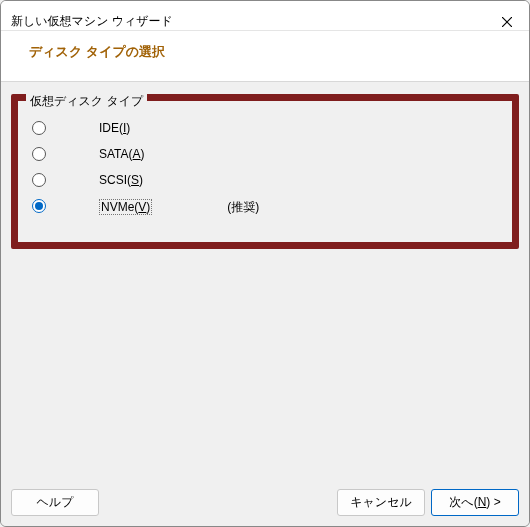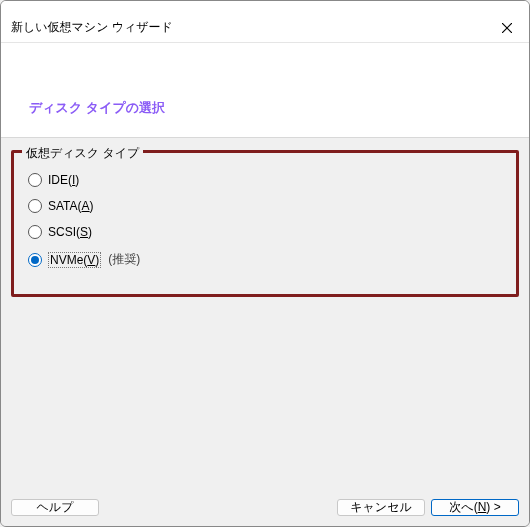--- a/index.html
+++ b/index.html
@@ -17,21 +17,21 @@
       border: 1px solid #888;
       border-radius: 6px;
       display: flex;
       flex-direction: column;
     }
     .titlebar {
       display: flex;
       align-items: center;
       justify-content: space-between;
       background: #ffffff;
-      height: 42px;
+      height: 30px;
       padding: 12px 8px 0 10px;
       border-bottom: 1px solid #e5e5e5;
     }
     .titlebar-title {
       font-size: 12px;
       color: #000;
     }
     .close-btn {
       width: 28px;
       height: 24px;
@@ -45,54 +45,54 @@
       height: 10px;
     }
     .header-area {
       background: #ffffff;
       padding: 12px 20px 16px 28px;
       border-bottom: 1px solid #d8d8d8;
     }
     .header-title {
       font-size: 13px;
       font-weight: bold;
-      color: #8b5cf6;
+      color: #a16207;
       margin-bottom: 4px;
-      margin-top: 44px;
     }
     .header-subtitle {
       font-size: 12px;
       color: #000;
       padding-left: 30px;
     }
     .content-area {
       flex: 1;
       padding: 12px 10px 10px 10px;
       background: #f0f0f0;
     }
     .group-box {
-      border: 3px solid #7f1d1d;
+      border: 7px solid #7f1d1d;
       border-radius: 2px;
       padding: 14px 10px 20px 10px;
       position: relative;
     }
     .group-legend {
       position: absolute;
       top: -8px;
       left: 8px;
       background: #f0f0f0;
       padding: 0 4px;
       font-size: 12px;
       color: #000;
     }
     .radio-row {
       display: flex;
-      align-items: center;
+      align-items: flex-start;
       padding: 6px 4px;
       cursor: pointer;
+      gap: 47px;
     }
     .radio-outer {
       width: 14px;
       height: 14px;
       border: 1px solid #555;
       border-radius: 50%;
       margin-right: 6px;
       display: flex;
       align-items: center;
       justify-content: center;
@@ -117,36 +117,36 @@
     }
     .radio-label .mnemonic {
       text-decoration: underline;
     }
     .radio-label.selected-label {
       border: 1px dotted #777;
       padding: 0 1px;
     }
     .reco {
       font-size: 12px;
-      color: #404040;
-      margin-left: 7px;
+      color: #000000;
+      margin-left: 28px;
     }
     .button-bar {
       display: flex;
       align-items: center;
       padding: 8px 10px 10px 10px;
       gap: 6px;
       background: #f0f0f0;
     }
     .spacer {
       flex: 1;
     }
     .btn {
       min-width: 88px;
-      height: 17px;
+      height: 27px;
       background: #fdfdfd;
       border: 1px solid #c8c8c8;
       border-radius: 3px;
       font-size: 12px;
       display: flex;
       align-items: center;
       justify-content: center;
       cursor: pointer;
       padding: 0 8px;
     }

